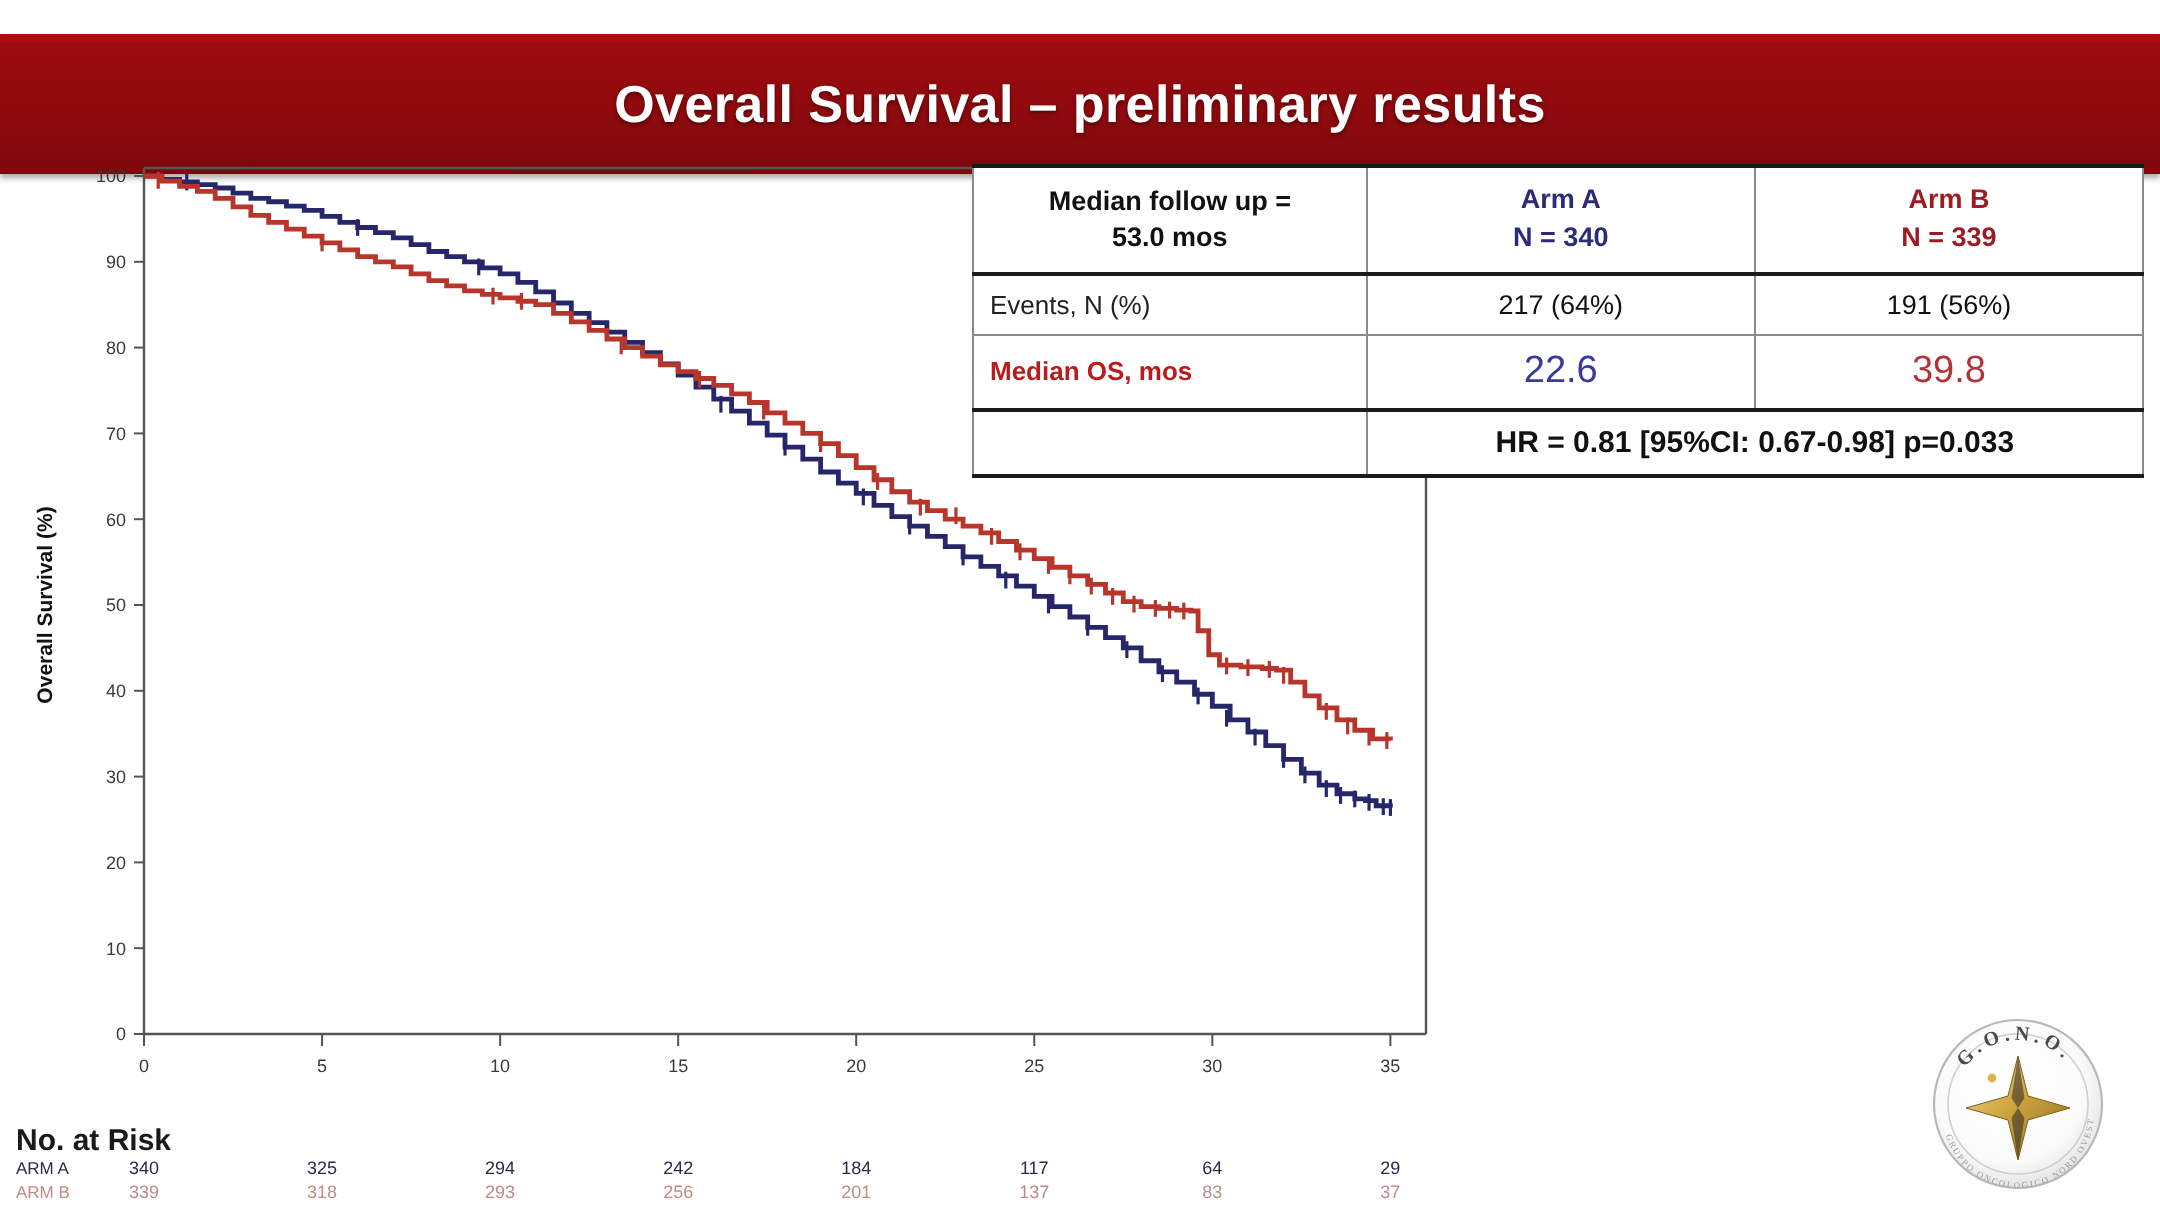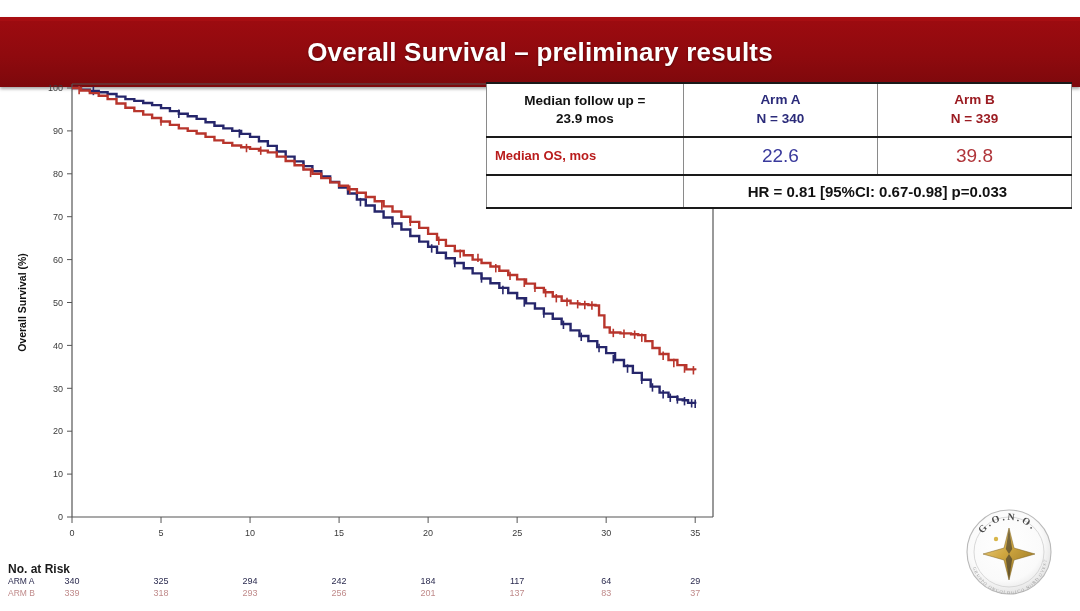--- a/index.html
+++ b/index.html
@@ -21,21 +21,21 @@
     position:absolute;left:0;top:0;width:1080px;height:4px;
     background:#b31217;opacity:.45;
   }
   #slide-title{
     color:#ffffff;font-size:26px;font-weight:bold;letter-spacing:.2px;
     text-shadow:0 1px 2px rgba(0,0,0,.45);
   }
   
   #plot-area{position:absolute;left:0;top:70px;width:760px;height:480px;}
   #risk-table{position:absolute;left:8px;top:562px;width:740px;height:45px;}
-  .risk-title{font-size:12px;font-weight:bold;color:#1a1a1a;}
+  .risk-title{font-size:15px;font-weight:bold;color:#1a1a1a;}
   .risk-row{position:relative;height:12px;}
   .risk-lbl{position:absolute;left:0;top:0;font-size:8.5px;}
   .risk-val{position:absolute;top:0;font-size:9px;text-align:center;width:34px;}
   .arm-a-txt{color:#2b2b4f;}
   .arm-b-txt{color:#c08b8b;}
   
   #stats-table{
     position:absolute;left:486px;top:82px;width:586px;
     border-collapse:collapse;background:#fff;
     font-size:13.5px;color:#111;
@@ -186,30 +186,35 @@
     <span class="risk-lbl arm-b-txt">ARM B</span>
     <span id="risk-b-vals"><span class="risk-val arm-b-txt" style="left: 47px;">339</span><span class="risk-val arm-b-txt" style="left: 136.028px;">318</span><span class="risk-val arm-b-txt" style="left: 225.056px;">293</span><span class="risk-val arm-b-txt" style="left: 314.083px;">256</span><span class="risk-val arm-b-txt" style="left: 403.111px;">201</span><span class="risk-val arm-b-txt" style="left: 492.139px;">137</span><span class="risk-val arm-b-txt" style="left: 581.167px;">83</span><span class="risk-val arm-b-txt" style="left: 670.194px;">37</span></span>
   </div>
 </div>
 
 <table id="stats-table">
   <tbody>
     <tr class="hdr">
       <td class="c-label">
         <span>Median follow up =</span><br>
-        <span>23.9 mos</span>
+        <span>53.0 mos</span>
       </td>
       <td class="c-arm arm-a">
         <span>Arm A</span><br>
         <span>N = 340</span>
       </td>
       <td class="c-arm arm-b">
         <span>Arm B</span><br>
         <span>N = 339</span>
       </td>
+    </tr>
+    <tr>
+      <td class="c-label lbl-plain">Events, N (%)</td>
+      <td class="c-arm">217 (64%)</td>
+      <td class="c-arm">191 (56%)</td>
     </tr>
     <tr>
       <td class="c-label lbl-bold">Median OS, mos</td>
       <td class="c-arm big-a">22.6</td>
       <td class="c-arm big-b">39.8</td>
     </tr>
     <tr class="hr-row">
       <td class="c-label blank-cell"></td>
       <td class="hr-cell" colspan="2">HR = 0.81 [95%CI: 0.67-0.98] p=0.033</td>
     </tr>

